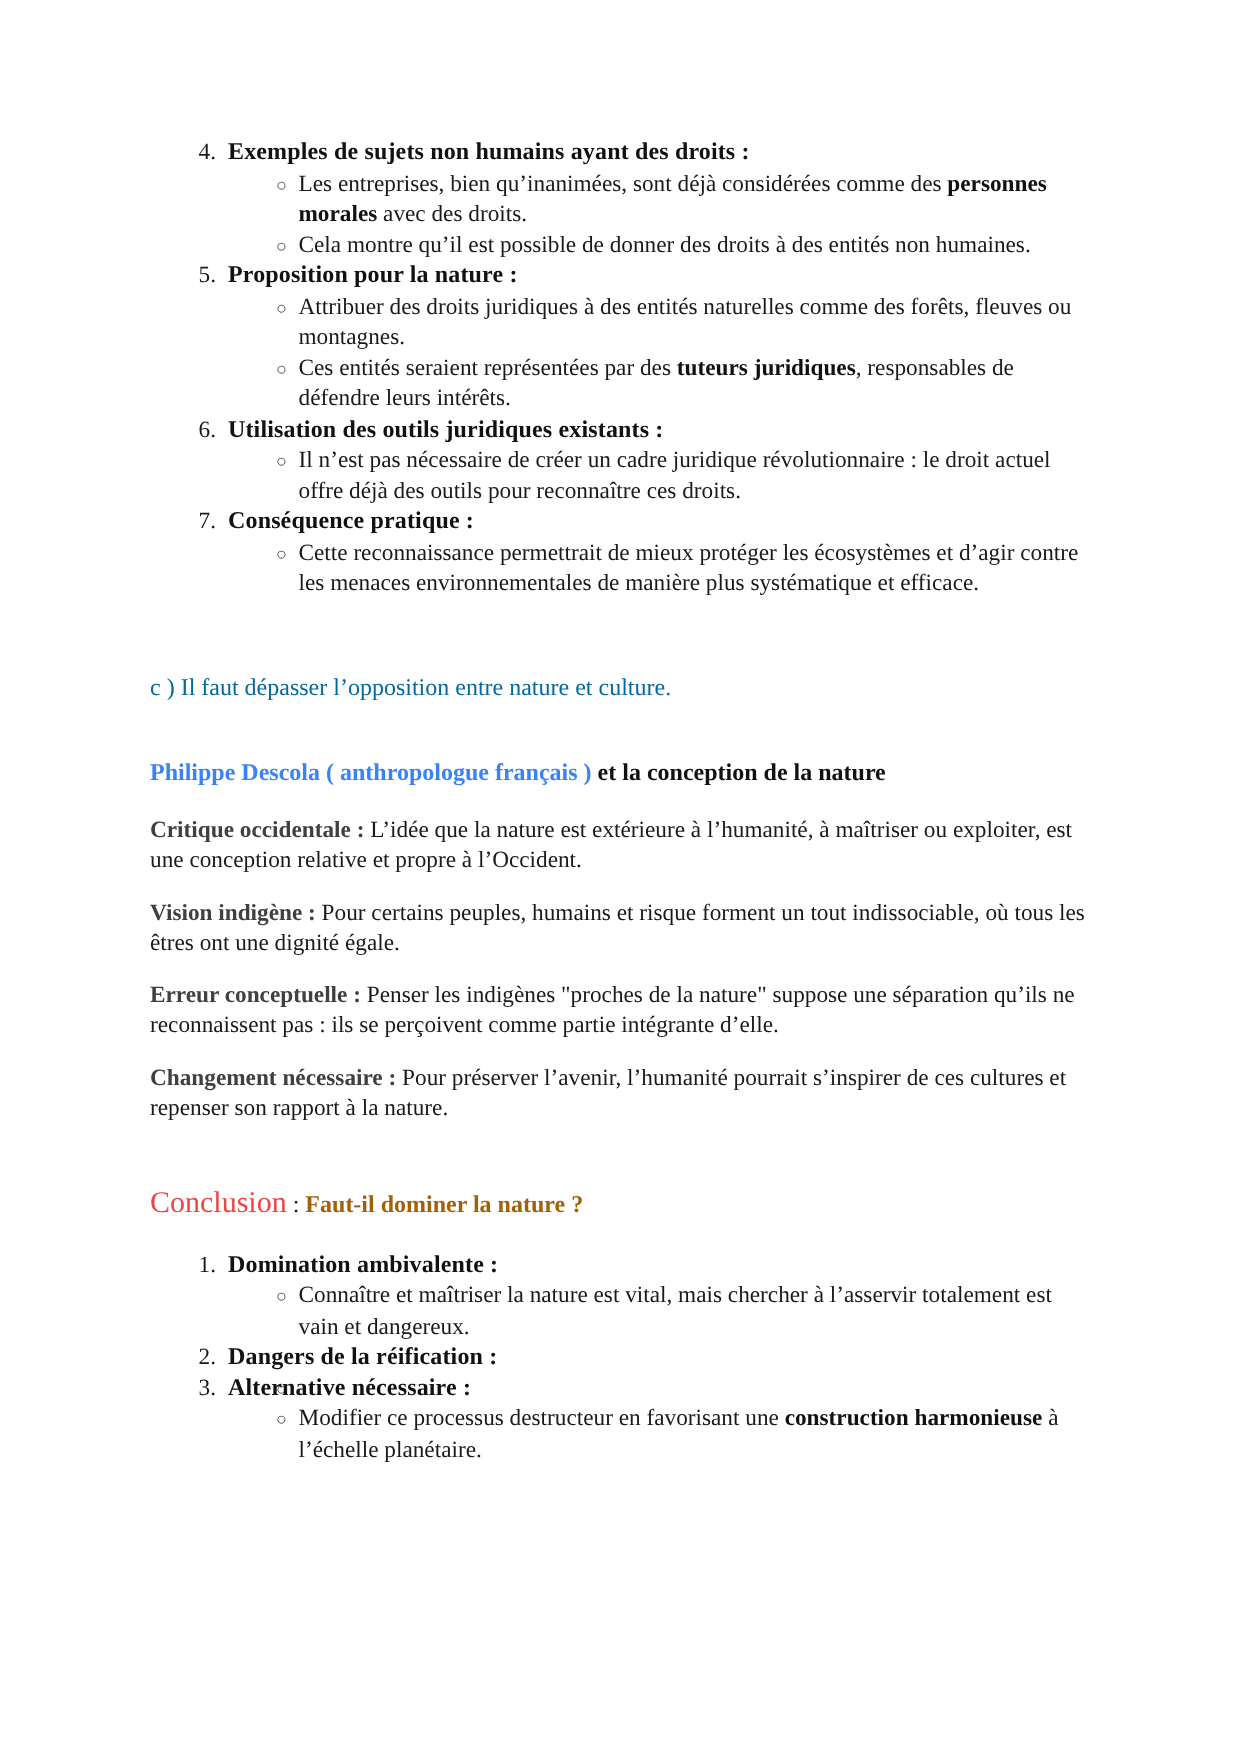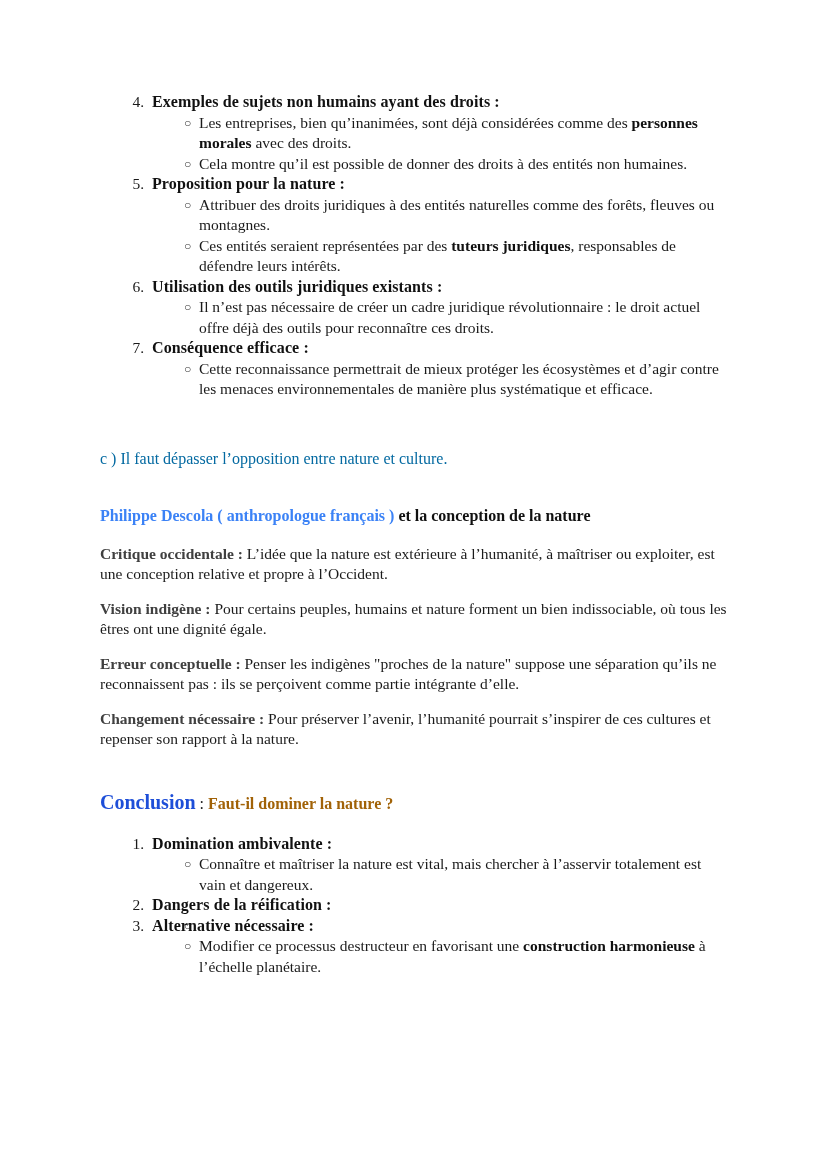--- a/index.html
+++ b/index.html
@@ -107,22 +107,21 @@
   .heading-descola .red {
     color: #3b82f6;
   }
   .heading-conclusion {
     font-size: 20px;
     line-height: 25px;
     margin: 0;
     font-weight: normal;
   }
   .heading-conclusion .blue {
-    color: #1d4ed8;
-    font-weight: bold;
+    color: #ef4444;
   }
   .heading-conclusion .colon {
     color: #1a1a1a;
     font-size: 16px;
   }
   .heading-conclusion .q {
     color: #a16207;
     font-weight: bold;
     font-size: 16px;
   }
@@ -169,21 +168,21 @@
         </li>
         <li class="num-item">
           <span class="num-marker">6.</span>
           <div class="num-heading">Utilisation des outils juridiques existants :</div>
           <ul class="sub-list">
             <li class="sub-item"><span class="sub-marker">○</span><span class="sub-text"><span>Il n’est pas nécessaire de créer un cadre juridique révolutionnaire : le droit actuel offre déjà des outils pour reconnaître ces droits.</span></span></li>
           </ul>
         </li>
         <li class="num-item">
           <span class="num-marker">7.</span>
-          <div class="num-heading">Conséquence efficace :</div>
+          <div class="num-heading">Conséquence pratique :</div>
           <ul class="sub-list">
             <li class="sub-item"><span class="sub-marker">○</span><span class="sub-text"><span>Cette reconnaissance permettrait de mieux protéger les écosystèmes et d’agir contre les menaces environnementales de manière plus systématique et efficace.</span></span></li>
           </ul>
         </li>
       </ol>
 
     <div class="sp-48"></div>
 
     <p class="heading-orange">c ) Il faut dépasser l’opposition entre nature et culture.</p>
 
@@ -191,21 +190,21 @@
 
     <p class="heading-descola">
       <span class="red">Philippe Descola ( anthropologue français )</span><span> et la conception de la nature</span>
     </p>
 
     <div class="sp-18"></div>
 
     <div id="paras">
         <p class="body-para"><b>Critique occidentale :</b><span> L’idée que la nature est extérieure à l’humanité, à maîtriser ou exploiter, est une conception relative et propre à l’Occident.</span></p>
         <div class="sp-14"></div>
-        <p class="body-para"><b>Vision indigène :</b><span> Pour certains peuples, humains et nature forment un bien indissociable, où tous les êtres ont une dignité égale.</span></p>
+        <p class="body-para"><b>Vision indigène :</b><span> Pour certains peuples, humains et risque forment un tout indissociable, où tous les êtres ont une dignité égale.</span></p>
         <div class="sp-14"></div>
         <p class="body-para"><b>Erreur conceptuelle :</b><span> Penser les indigènes "proches de la nature" suppose une séparation qu’ils ne reconnaissent pas : ils se perçoivent comme partie intégrante d’elle.</span></p>
         <div class="sp-14"></div>
         <p class="body-para"><b>Changement nécessaire :</b><span> Pour préserver l’avenir, l’humanité pourrait s’inspirer de ces cultures et repenser son rapport à la nature.</span></p>
       </div>
 
     <div class="sp-40"></div>
 
     <p class="heading-conclusion">
       <span class="blue">Conclusion</span><span class="colon"> : </span><span class="q">Faut-il dominer la nature ?</span>

